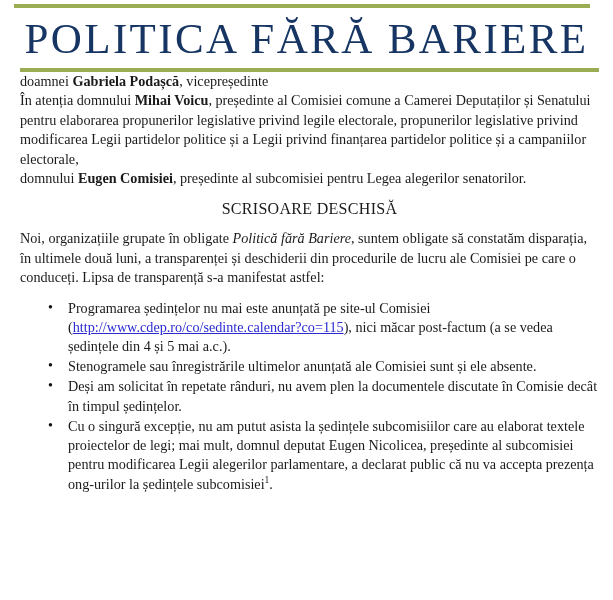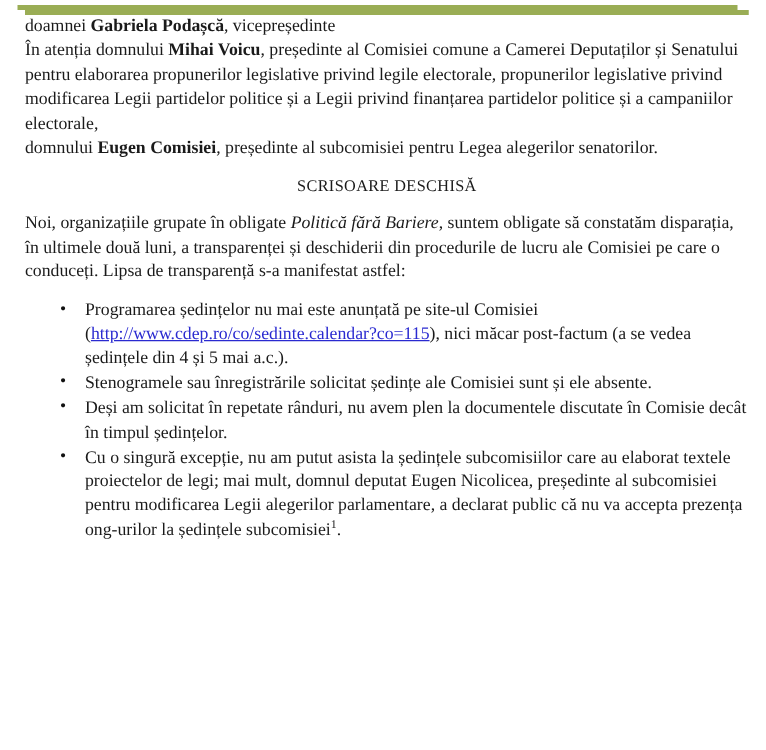--- a/index.html
+++ b/index.html
@@ -60,21 +60,21 @@
     text-align: left;
   }
   .para-addressee {
     padding-top: 9px;
   }
   .gap-md { height: 11px; }
   .gap-lg { height: 13px; }
 
   .center-head {
     text-align: center;
-    font-size: 13px;
+    font-size: 16px;
     line-height: 19px;
     letter-spacing: 0.3px;
     margin: 0;
   }
 
   b, strong { font-weight: bold; }
   i, em { font-style: italic; }
 
   a.link {
     color: #2a2ad0;
@@ -108,20 +108,21 @@
     line-height: 0;
   }
 </style>
 </head>
 <body>
 
 <div class="page">
 
   <div class="masthead">
     <div class="rule-top"></div>
+    <h1 class="doc-title">POLITICA FĂRĂ BARIERE</h1>
     <div class="rule-bottom"></div>
   </div>
 
   <div class="body-area">
 
     <p class="block"><span>doamnei </span><b>Gabriela Podașcă</b><span>, vicepreședinte</span></p>
 
     <p class="block para-addressee"><span>În atenția domnului </span><b>Mihai Voicu</b><span>, președinte al Comisiei comune a Camerei Deputaților și Senatului pentru elaborarea propunerilor legislative privind legile electorale, propunerilor legislative privind modificarea Legii partidelor politice și a Legii privind finanțarea partidelor politice și a campaniilor electorale,</span></p>
 
     <p class="block"><span>domnului </span><b>Eugen Comisiei</b><span>, președinte al subcomisiei pentru Legea alegerilor senatorilor.</span></p>
@@ -132,21 +133,21 @@
 
     <div class="gap-md"></div>
 
     <p class="block"><span>Noi, organizațiile grupate în obligate </span><i>Politică fără Bariere</i><span>, suntem obligate să constatăm disparația, în ultimele două luni, a transparenței și deschiderii din procedurile de lucru ale Comisiei pe care o conduceți. Lipsa de transparență s-a manifestat astfel:</span></p>
 
     <div class="gap-md"></div>
 
     <ul class="bullets">
       <li><span>Programarea ședințelor nu mai este anunțată pe site-ul Comisiei (</span><a class="link" href="#">http://www.cdep.ro/co/sedinte.calendar?co=115</a><span>), nici măcar post-factum (a se vedea ședințele din 4 și 5 mai a.c.).</span></li>
 
-      <li><span>Stenogramele sau înregistrările solicitat ședințe ale Comisiei sunt și ele absente.</span></li>
+      <li><span>Stenogramele sau înregistrările ultimelor anunțată ale Comisiei sunt și ele absente.</span></li>
 
       <li><span>Deși am solicitat în repetate rânduri, nu avem plen la documentele discutate în Comisie decât în timpul ședințelor.</span></li>
 
       <li><span>Cu o singură excepție, nu am putut asista la ședințele subcomisiilor care au elaborat textele proiectelor de legi; mai mult, domnul deputat Eugen Nicolicea, președinte al subcomisiei pentru modificarea Legii alegerilor parlamentare, a declarat public că nu va accepta prezența ong-urilor la ședințele subcomisiei</span><sup>1</sup><span>.</span></li>
 
 
     </ul>
 
     <div class="gap-lg"></div>
 

